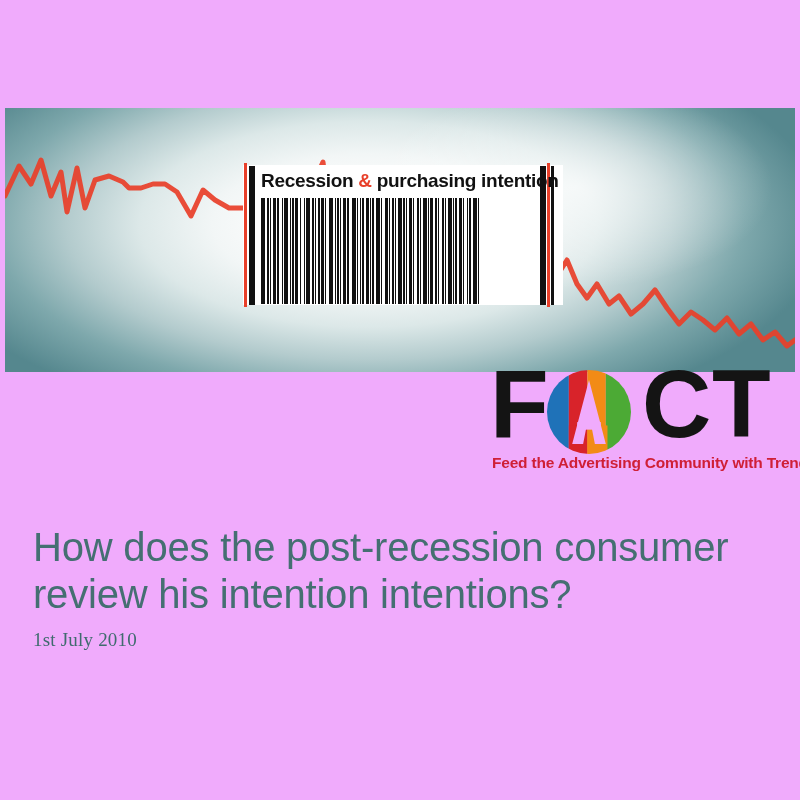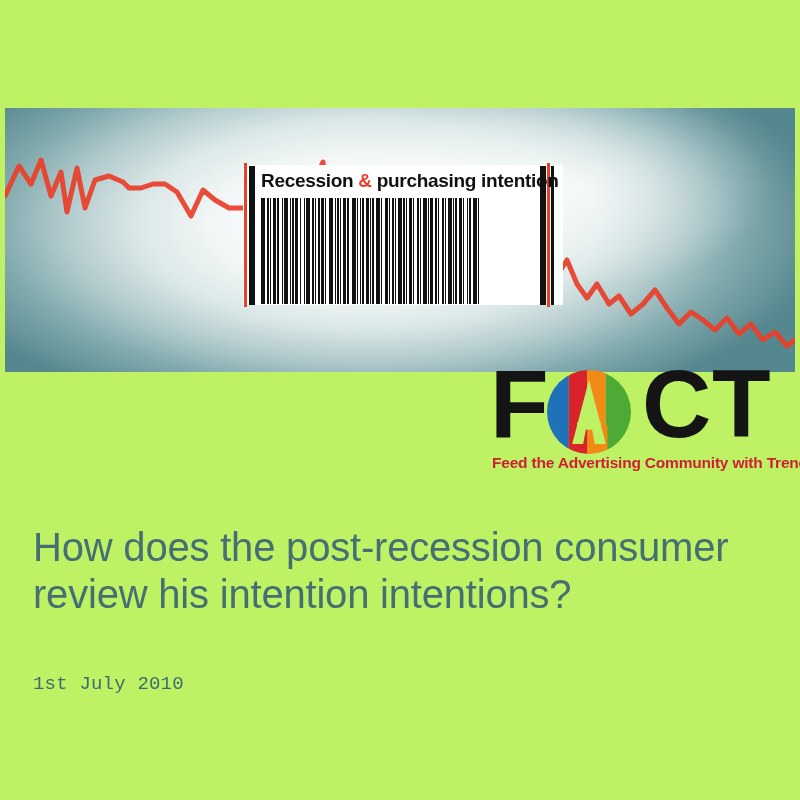--- a/index.html
+++ b/index.html
@@ -13,21 +13,21 @@
     font-family: "Liberation Sans", sans-serif;
     overflow: hidden;
     position: relative;
   }
 
   #slide {
     position: absolute;
     left: 0; top: 0;
     width: 800px;
     height: 800px;
-    background: #bef264;
+    background: #f0abfc;
   }
 
   
   .hero {
     position: absolute;
     left: 5px;
     top: 108px;
     width: 790px;
     height: 264px;
     overflow: hidden;
@@ -183,25 +183,24 @@
     line-height: 47px;
     font-weight: normal;
     color: #456f72;
     letter-spacing: -0.2px;
   }
   .headline .l2 { display: block; }
   .subdate {
     position: absolute;
     left: 33px;
     top: 629px;
-    font-family: Liberation Mono, monospace;
+    font-family: Liberation Serif, serif;
     font-size: 19px;
     color: #3f6b6e;
     letter-spacing: 0.2px;
-    margin-top: 44px;
   }
 </style>
 </head>
 <body>
 
 <div id="slide">
 
   <div class="hero">
     <div class="hero-bg"></div>
     <div class="hero-bg2"></div>

